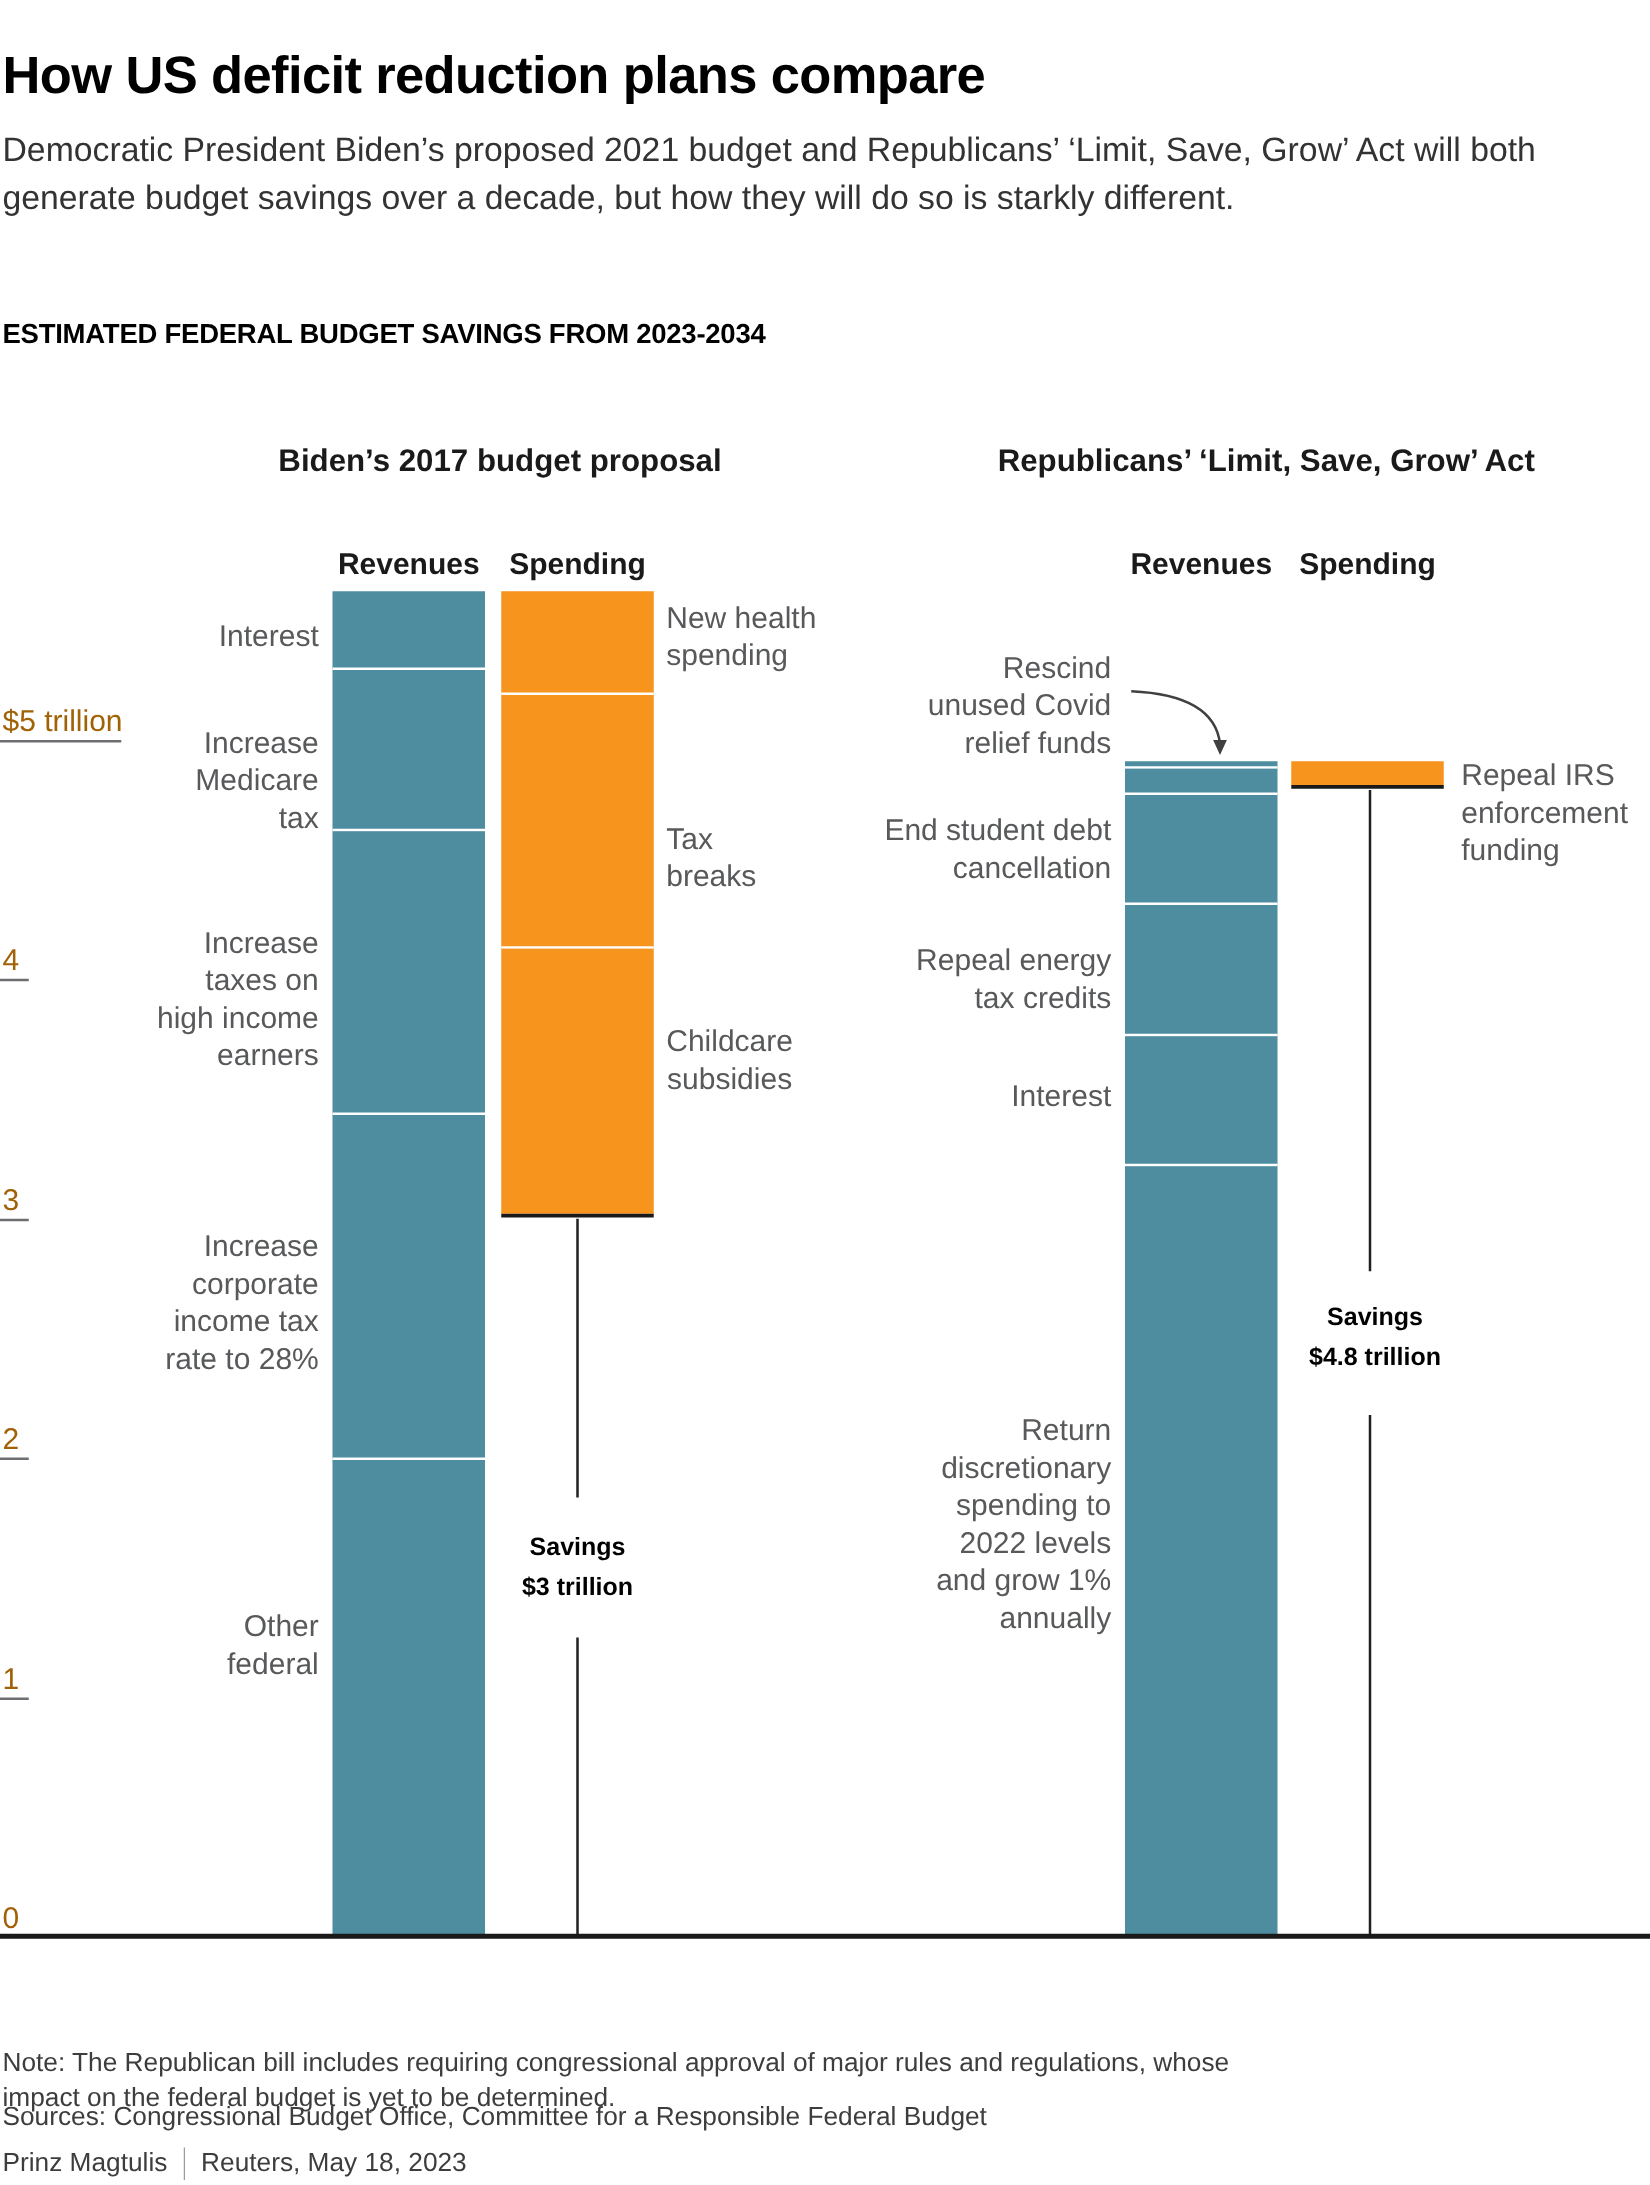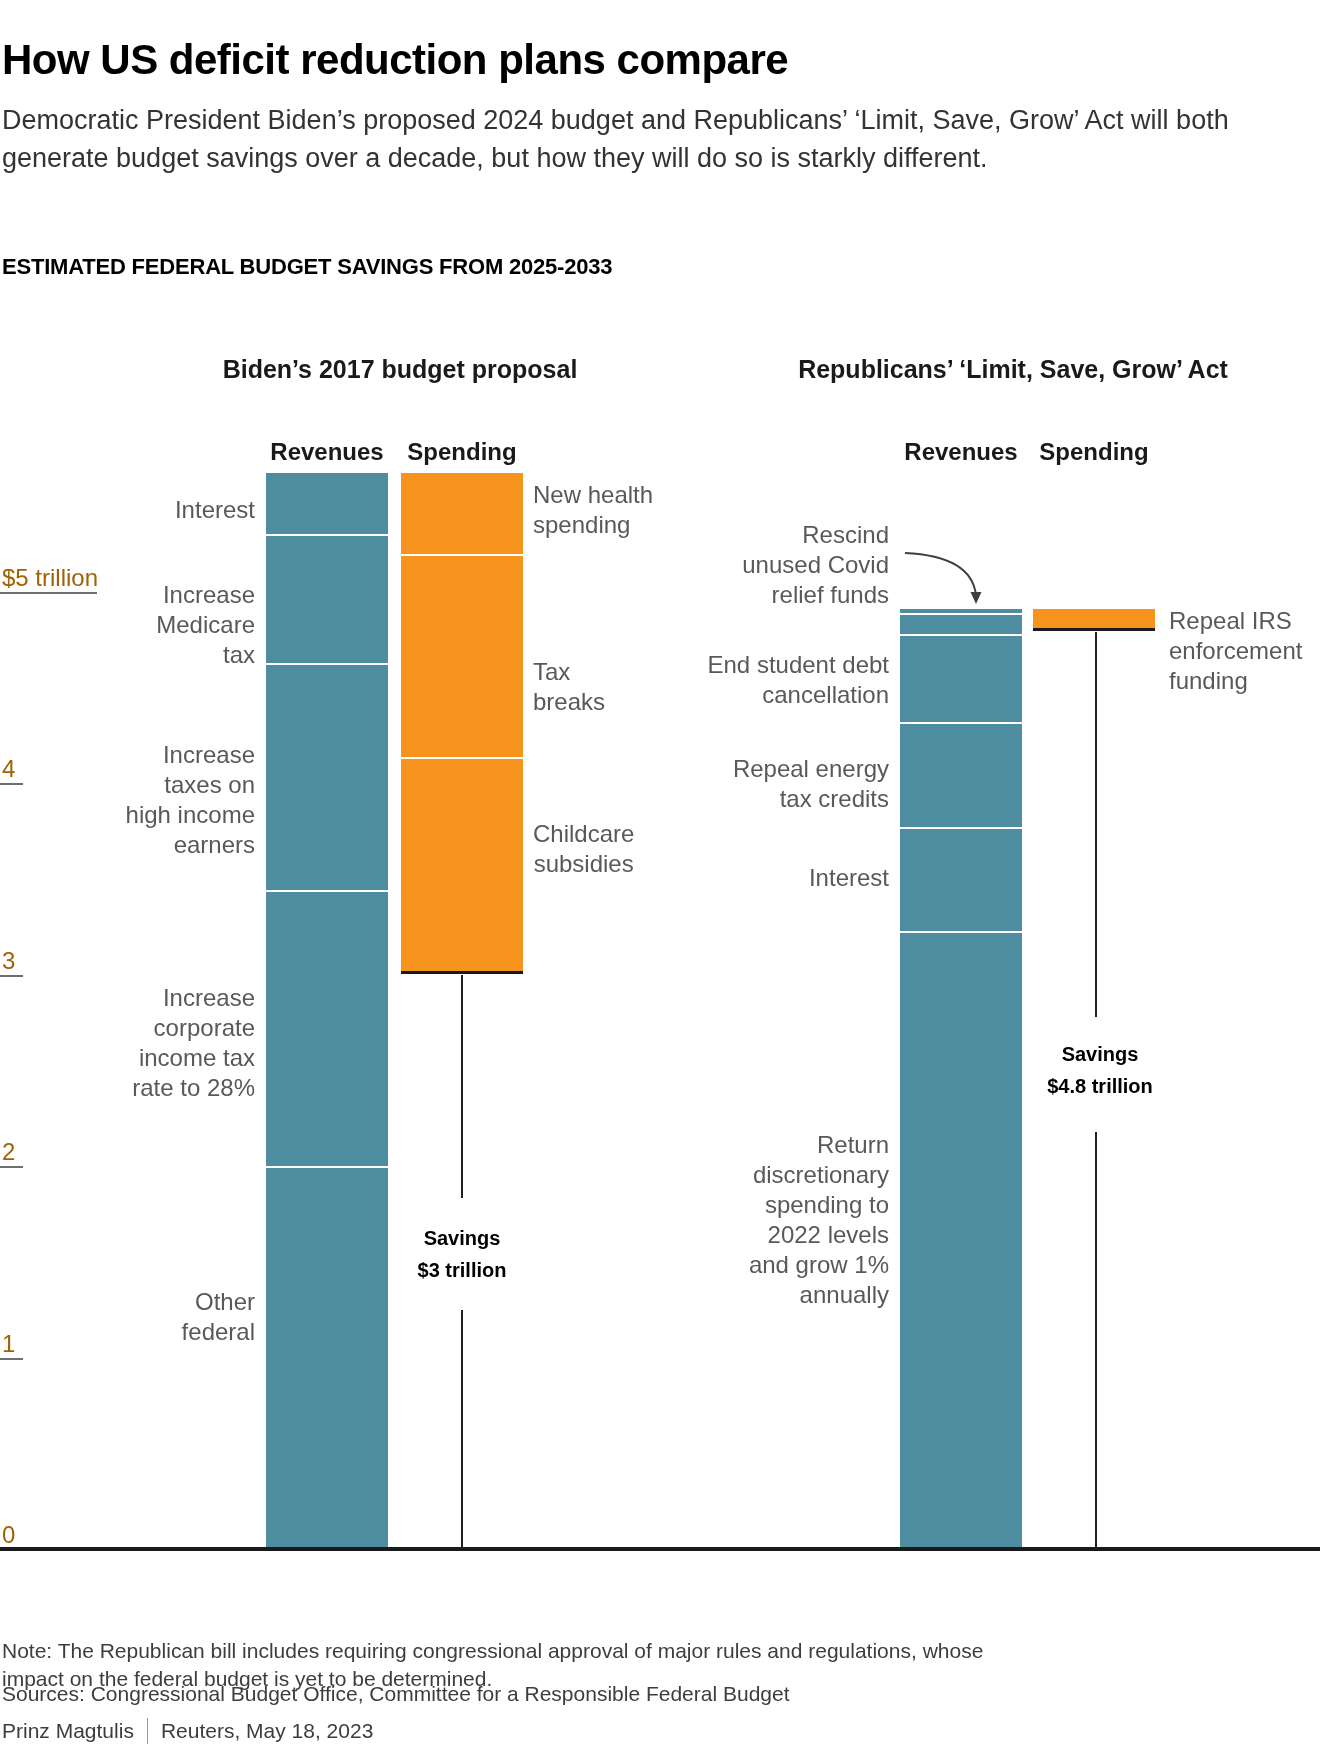--- a/index.html
+++ b/index.html
@@ -24,23 +24,23 @@
   .note{left:2px;top:1616px;font-size:21px;line-height:28px;color:#3d3d3d;white-space:pre-line;}
   .sources{left:2px;top:1682px;font-size:21px;color:#3d3d3d;}
   .credit{left:2px;top:1718px;font-size:21px;color:#3d3d3d;display:flex;align-items:center;}
   .credit-divider{width:1px;height:26px;background:#9b9b9b;margin:0 13px;}
 </style>
 </head>
 <body>
 
 <div class="canvas">
   <h1 class="abs page-title">How US deficit reduction plans compare</h1>
-  <p class="abs page-subtitle">Democratic President Biden’s proposed 2024 budget and Republicans’ ‘Limit, Save, Grow’ Act will both
+  <p class="abs page-subtitle">Democratic President Biden’s proposed 2021 budget and Republicans’ ‘Limit, Save, Grow’ Act will both
 generate budget savings over a decade, but how they will do so is starkly different.</p>
-  <div class="abs section-label">ESTIMATED FEDERAL BUDGET SAVINGS FROM 2025-2033</div>
+  <div class="abs section-label">ESTIMATED FEDERAL BUDGET SAVINGS FROM 2023-2034</div>
 
   <div id="chart" class="abs" style="left:0;top:0;width:1320px;height:1748px;">
       <div class="abs tick-label" style="left: 2px; top: 564px;">$5 trillion</div>
       <div class="abs tick-line" style="left: 0px; top: 592px; width: 97px;"></div>
       <div class="abs tick-label" style="left: 2px; top: 755.4px;">4</div>
       <div class="abs tick-line" style="left: 0px; top: 783.4px; width: 23px;"></div>
       <div class="abs tick-label" style="left: 2px; top: 946.8px;">3</div>
       <div class="abs tick-line" style="left: 0px; top: 974.8px; width: 23px;"></div>
       <div class="abs tick-label" style="left: 2px; top: 1138.2px;">2</div>
       <div class="abs tick-line" style="left: 0px; top: 1166.2px; width: 23px;"></div>

